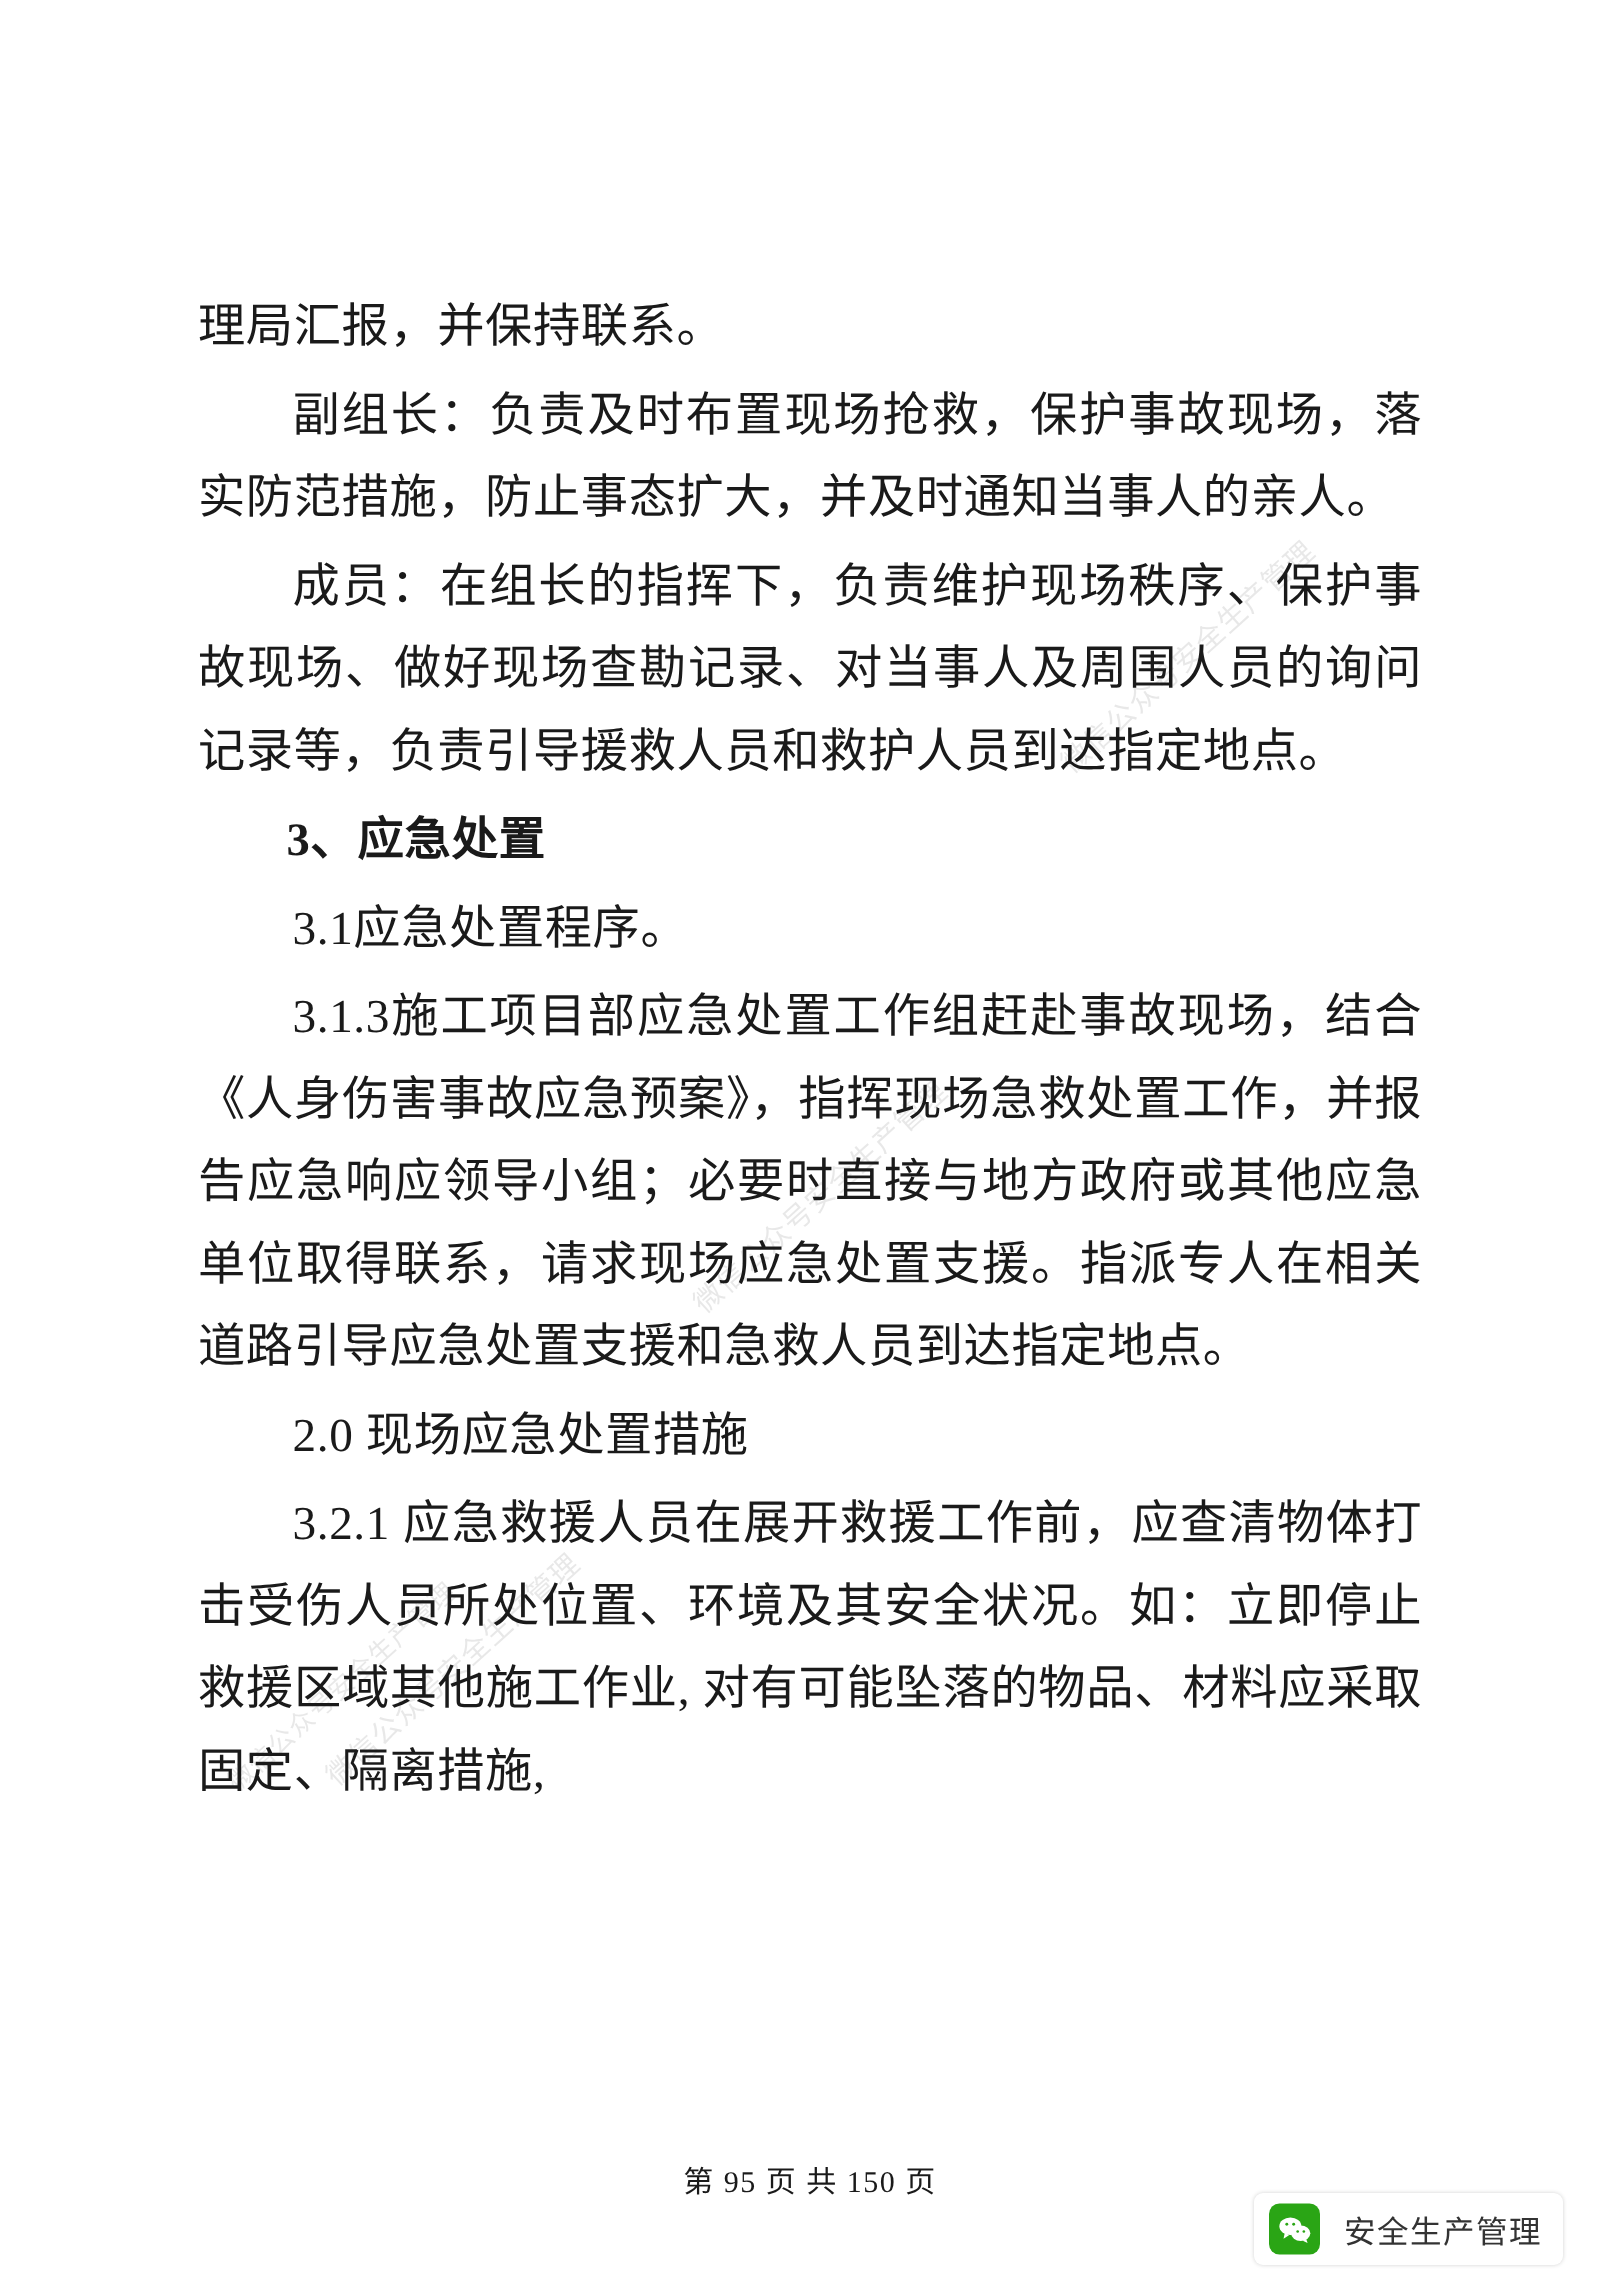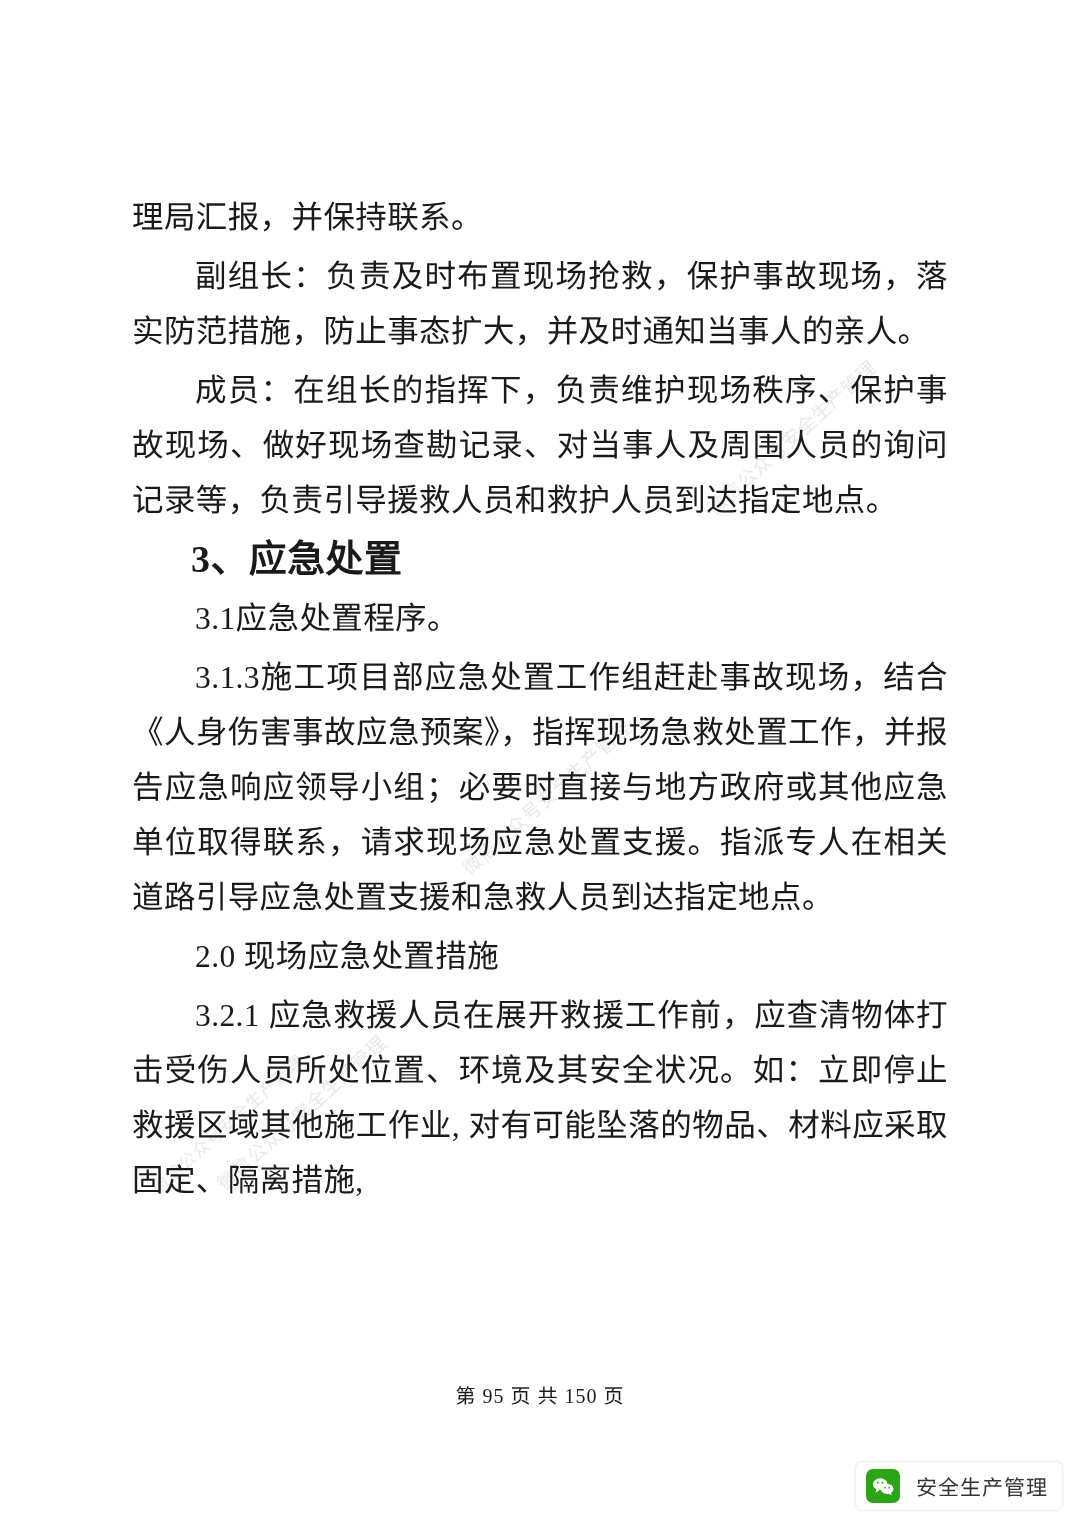--- a/index.html
+++ b/index.html
@@ -50,46 +50,46 @@
   .para {
     font-size: 31.5px;
     line-height: 55px;
     letter-spacing: 0.4px;
     margin: 4px;
     text-align: justify;
     text-justify: inter-ideograph;
   }
   .indent { text-indent: 63px; }
   .heading {
-    font-size: 38px;
+    font-size: 31px;
     line-height: 55px;
     font-weight: bold;
     text-indent: 63px;
     margin: 0;
     letter-spacing: 0.4px;
   }
 
   
   .page-number {
     position: absolute;
     left: 0;
     right: 0;
-    top: 1380px;
+    top: 1438px;
     text-align: center;
     font-size: 20px;
     letter-spacing: 1px;
     font-family: "Liberation Serif", "DejaVu Serif", serif;
     color: #1a1a1a;
     z-index: 3;
   }
 
   
   .badge {
     position: absolute;
-    right: 18px;
+    right: 38px;
     bottom: 18px;
     display: flex;
     align-items: center;
     gap: 16px;
     padding: 7px 14px 7px 10px;
     background: #ffffff;
     border-radius: 6px;
     box-shadow: 0 0 3px rgba(0,0,0,0.18);
     z-index: 4;
   }

